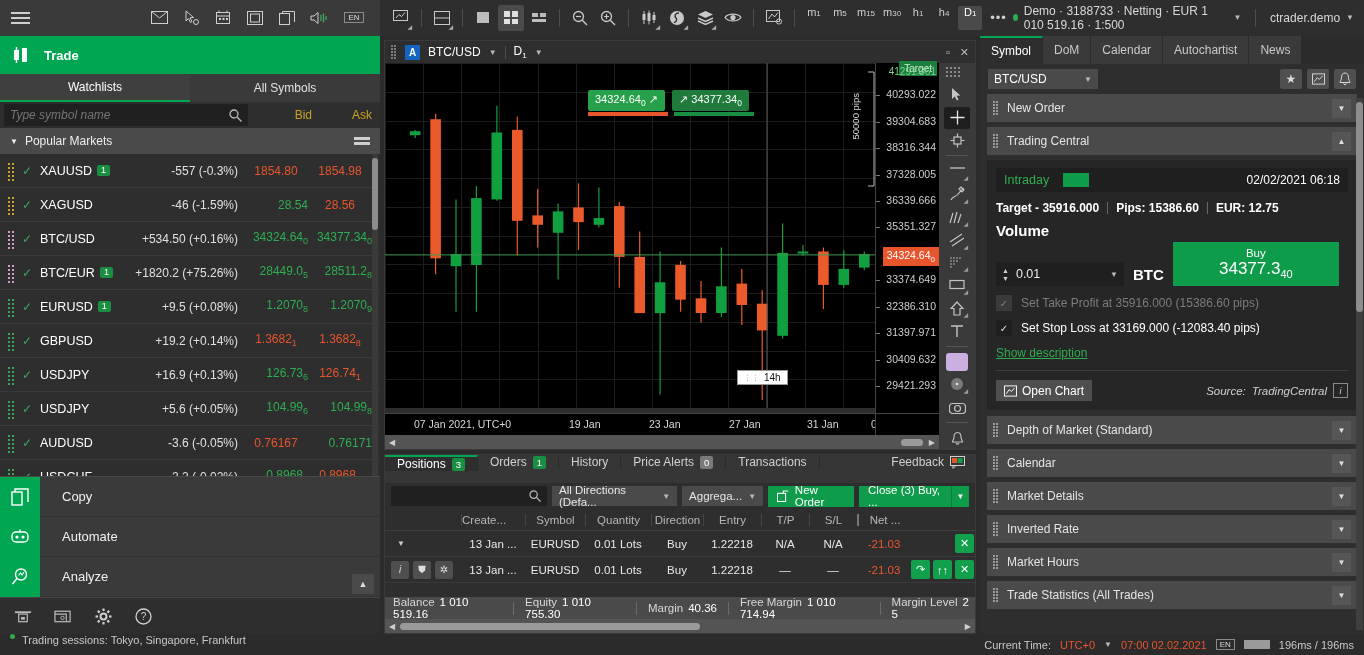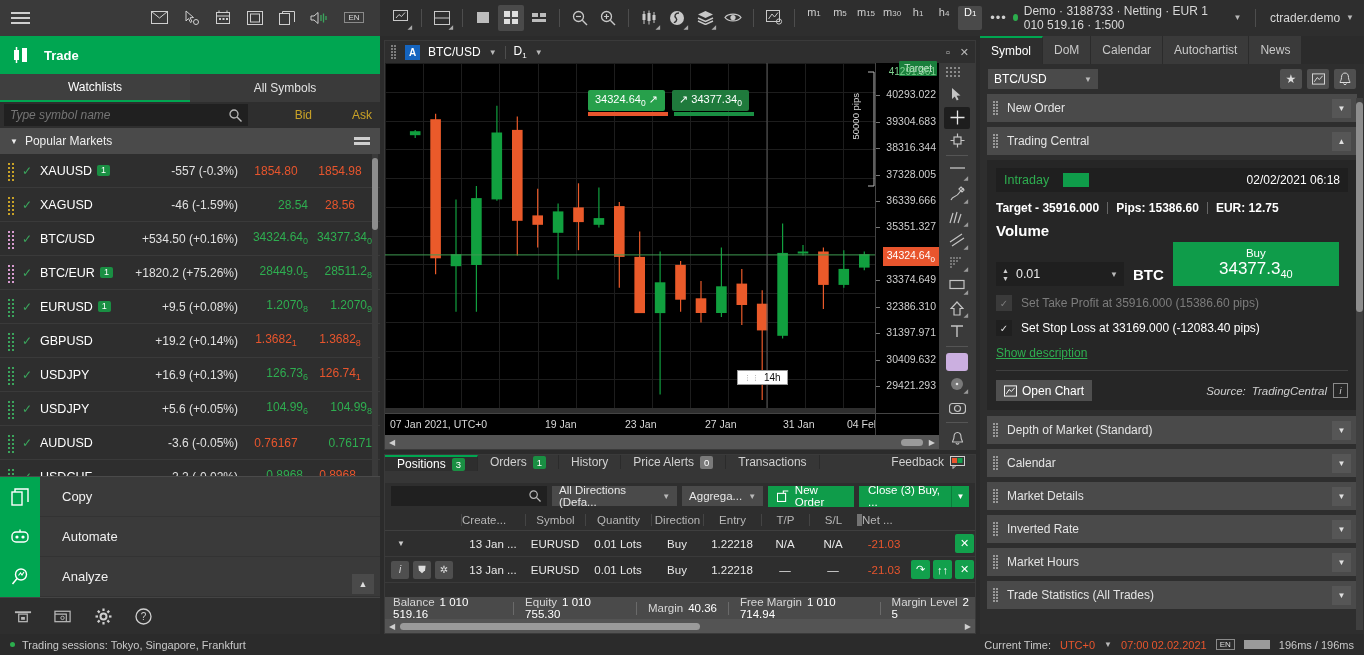--- a/index.html
+++ b/index.html
@@ -92,21 +92,21 @@
   .winbtns { margin-left:auto; display:flex; gap:10px; color:#b9b9b9; font-size:11px;}
   .chart-wrap { flex:1; display:flex; min-height:0; }
   .chartarea { flex:1; position:relative; background:#000; overflow:hidden;}
   .priceaxis { width:64px; background:#000; position:relative; font-size:10.5px; color:#cfcfcf; border-left:1px solid #444;}
   .priceaxis .pt { position:absolute; right:3px; white-space:nowrap;}
   .priceaxis .tickm { position:absolute; left:0; width:4px; height:1px; background:#777;}
   .curprice { position:absolute; right:0; background:#e8552d; color:#fff; font-size:10.5px; padding:2px 4px; white-space:nowrap;}
   .curprice sub{font-size:8px;}
   .targetlbl { position:absolute; right:2px; background:#1a7f3c; color:#cfe8d6; font-size:10px; padding:2px 5px; border-radius:1px; white-space:nowrap;}
   .timeaxis { height:22px; background:#000; border-top:1px solid #444; position:relative; font-size:10.5px; color:#d8d8d8;}
-  .timeaxis .tl { position:absolute; top:4px; white-space:nowrap;}
+  .timeaxis .tl { position:absolute; top:4px; white-space:nowrap;margin-left:24px;}
   .hscroll { height:14px; background:#545454; display:flex; align-items:center; justify-content:space-between; padding:0 4px; color:#cfcfcf; font-size:8px;}
   .hthumb { width:22px; height:7px; background:#9a9a9a; border-radius:4px; margin-left:auto; margin-right:6px;}
   .drawtools { width:36px; background:#3a3a3a; display:flex; flex-direction:column; align-items:center; padding-top:4px; gap:1px;}
   .dtool { width:26px; height:24px; display:flex; align-items:center; justify-content:center; color:#c4c4c4; border-radius:2px; position:relative;}
   .dtool.active { background:#1e1e1e; }
   .dtool .mini { position:absolute; right:2px; bottom:1px; font-size:6px; color:#9a9a9a;}
   .dtdiv { width:22px; height:1px; background:#555; margin:3px 0;}
 
   
   .flag { position:absolute; font-size:11px; padding:3px 7px; border-radius:2px; color:#fff; white-space:nowrap; }
@@ -182,21 +182,21 @@
   .cbrow.on { color:#fff; }
   .showdesc { color:#2eae50; text-decoration:underline; font-size:12px; margin-top:10px; display:inline-block;}
   .tc-foot { display:flex; align-items:center; margin-top:10px; padding-top:9px; border-top:1px solid #3f3f3f;}
   .openchart { height:21px; background:#4f4f4f; display:flex; align-items:center; gap:5px; padding:0 8px; font-size:12px; color:#fff;}
   .srcinfo { margin-left:auto; display:flex; align-items:center; gap:6px; font-size:11.5px; font-style:italic; color:#d0d0d0;}
   .infoi { width:15px; height:15px; border:1px solid #8a8a8a; display:flex; align-items:center; justify-content:center; font-size:9px; font-style:italic;}
   .r-scroll { position:absolute; right:1px; top:4px; width:7px; background:#3f3f3f; }
   .r-thumb { position:absolute; right:1px; width:7px; background:#8d8d8d; border-radius:4px;}
 
   
-  .statusbar { height:21px; flex:0 0 21px; background:#2b2b2b; display:flex; align-items:center; padding:0 10px; font-size:11px; color:#c8c8c8; gap:7px;}
+  .statusbar { height:21px; flex:0 0 21px; background:#2b2b2b; display:flex; padding:0 10px; font-size:11px; color:#c8c8c8; gap:7px;}
   .sb-right { margin-left:auto; display:flex; align-items:center; gap:9px;}
   .sb-right .orange { color:#e8552d; }
   .enbox { border:1px solid #8a8a8a; font-size:8px; padding:0 3px; color:#ddd;}
   .enmeter { width:26px; height:9px; background:#9a9a9a; }
 </style>
 </head>
 <body>
 
 <div class="app">
 
@@ -1034,21 +1034,21 @@
             <div style="flex:1;display:flex;flex-direction:column;">
               <div class="tbl-head" id="tblhead">
                   <span class="c-act"></span>
                   <span class="c-create" style="text-align:left;border-left:1px solid #444">Create...</span>
                   <span class="c-sym" style="text-align:center;border-left:1px solid #444">Symbol</span>
                   <span class="c-qty" style="text-align:center;border-left:1px solid #444">Quantity</span>
                   <span class="c-dir" style="text-align:center;border-left:1px solid #444">Direction</span>
                   <span class="c-entry" style="text-align:center;border-left:1px solid #444">Entry</span>
                   <span class="c-tp" style="text-align:center;border-left:1px solid #444">T/P</span>
                   <span class="c-sl" style="text-align:center;border-left:1px solid #444">S/L</span>
-                  <span class="c-net" style="text-align:left;border-left:5px solid #737373">Net ...</span>
+                  <span class="c-net" style="text-align:center;border-left:2px solid #737373">Net ...</span>
                   <span class="c-spacer"></span>
                 </div>
               <div id="tblbody">
                   <div class="tbl-row">
                     <span class="c-act">
                       <span style="width:20px;text-align:center;font-size:8px;color:#ccc">▼</span>
                     </span>
                     <span class="c-create" style="text-align:center">13 Jan ...</span>
                     <span class="c-sym" style="text-align:center">EURUSD</span>
                     <span class="c-qty" style="text-align:center">0.01 Lots</span>

